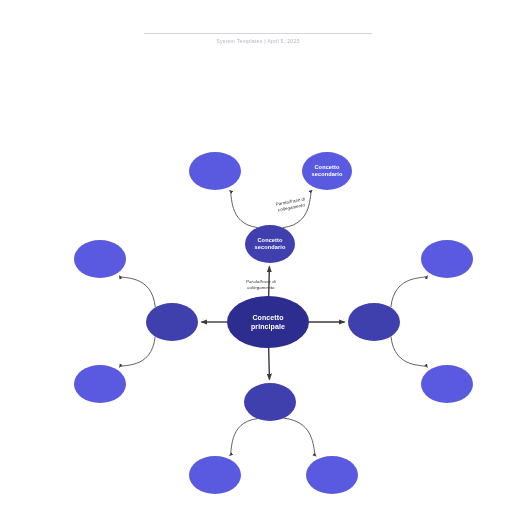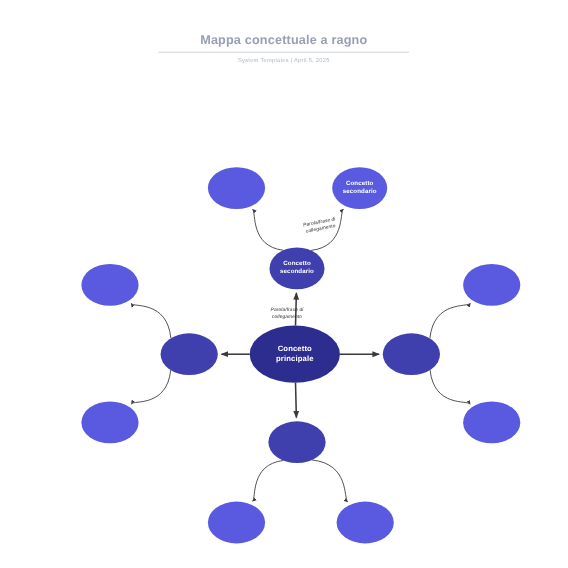--- a/index.html
+++ b/index.html
@@ -92,21 +92,20 @@
     white-space: pre-line;
     letter-spacing: 0.1px;
   }
 </style>
 </head>
 <body>
 
 <div id="page">
 
   <div id="header">
-    <div id="doc-title">Mappa concettuale a ragno</div>
     <div id="title-rule"></div>
     <div id="doc-subtitle">System Templates  |  April 5, 2025</div>
   </div>
 
   <div id="canvas">
     <svg id="edges" viewBox="0 0 516 516" xmlns="http://www.w3.org/2000/svg">
         <defs>
           <marker id="arrow" viewBox="0 0 10 10" refX="8.5" refY="5" markerWidth="5" markerHeight="5" orient="auto-start-reverse">
             <path d="M 0 1.2 L 10 5 L 0 8.8 z" fill="#3a3a3a"></path>
           </marker>

